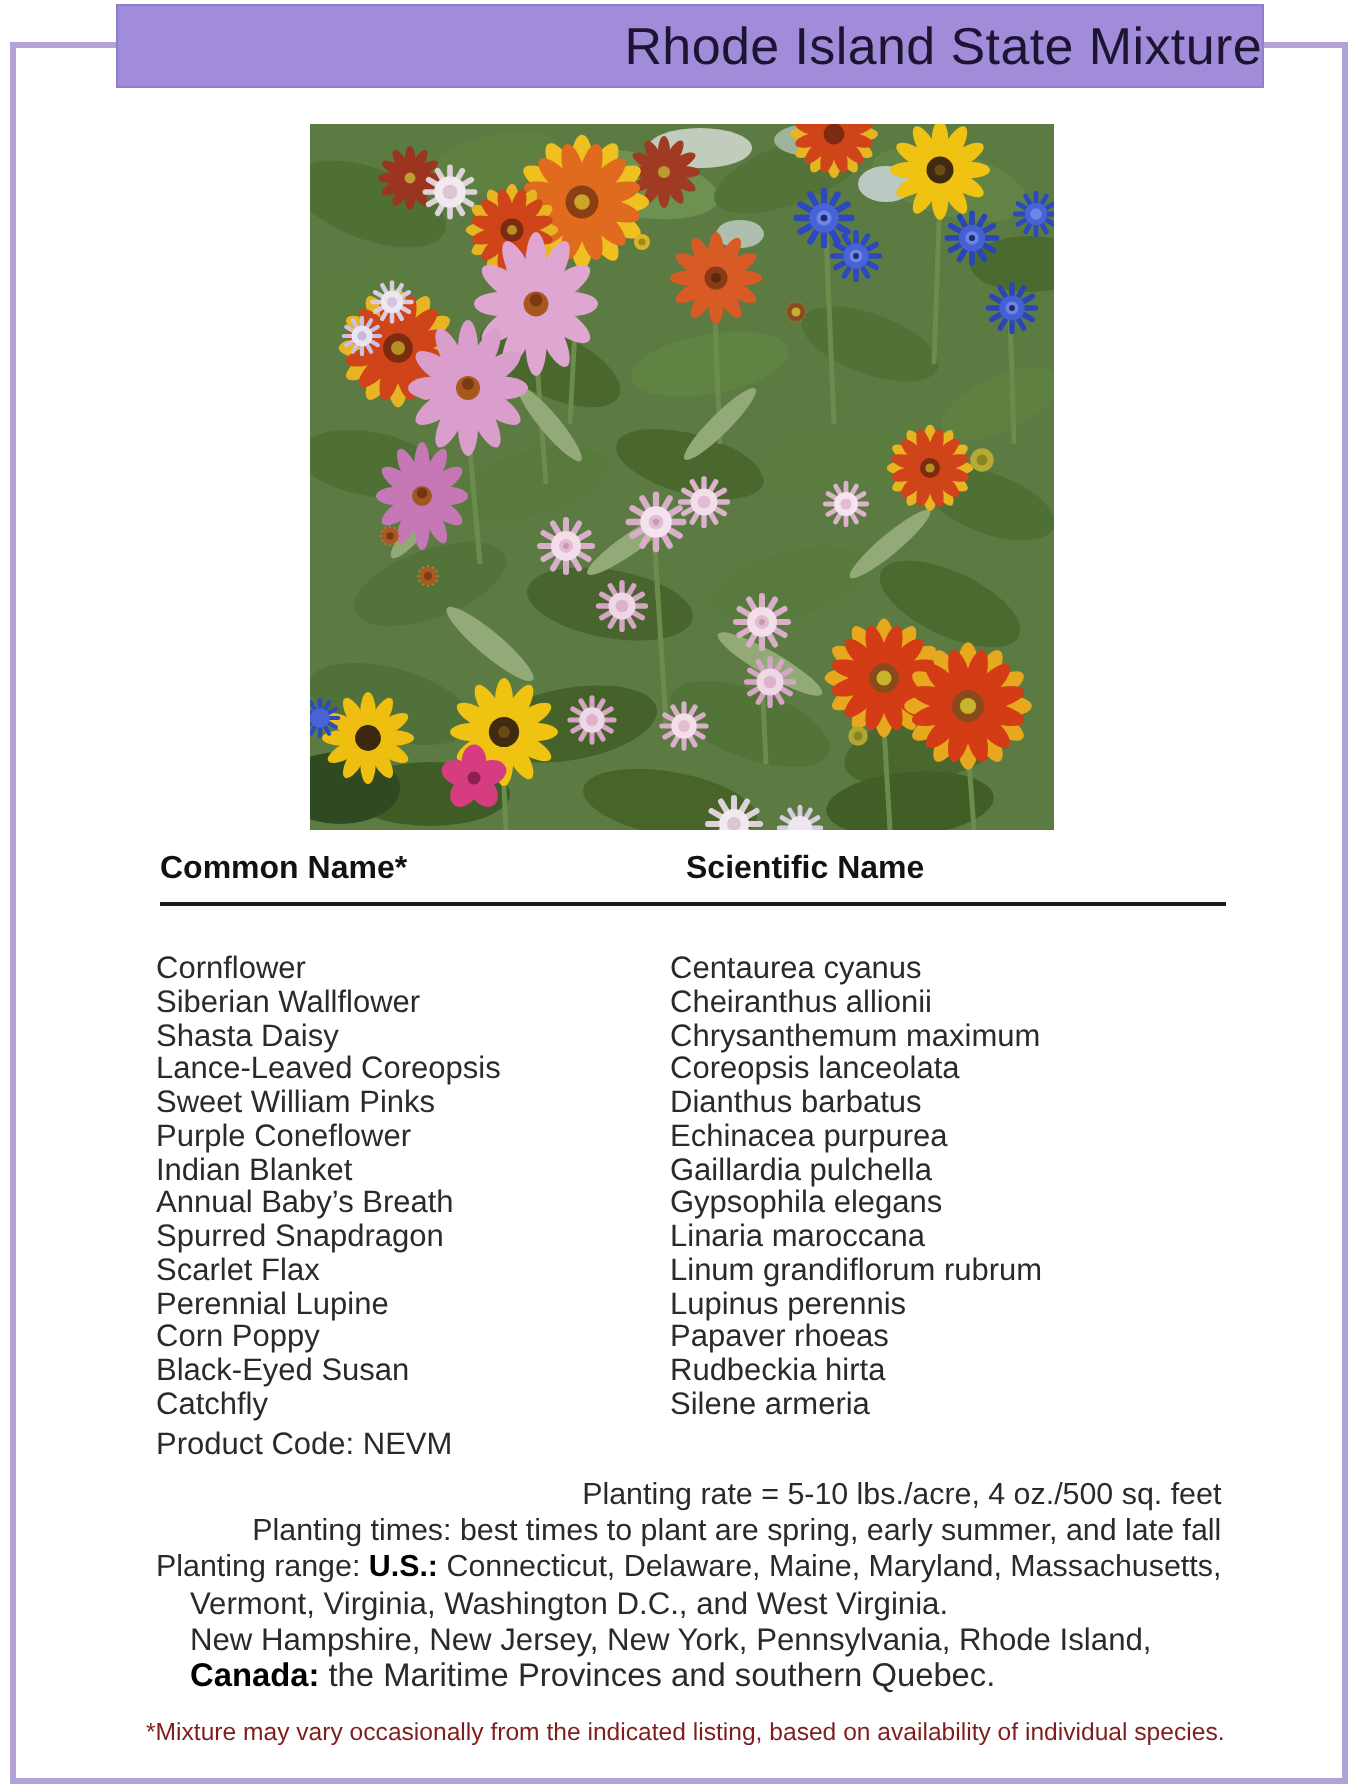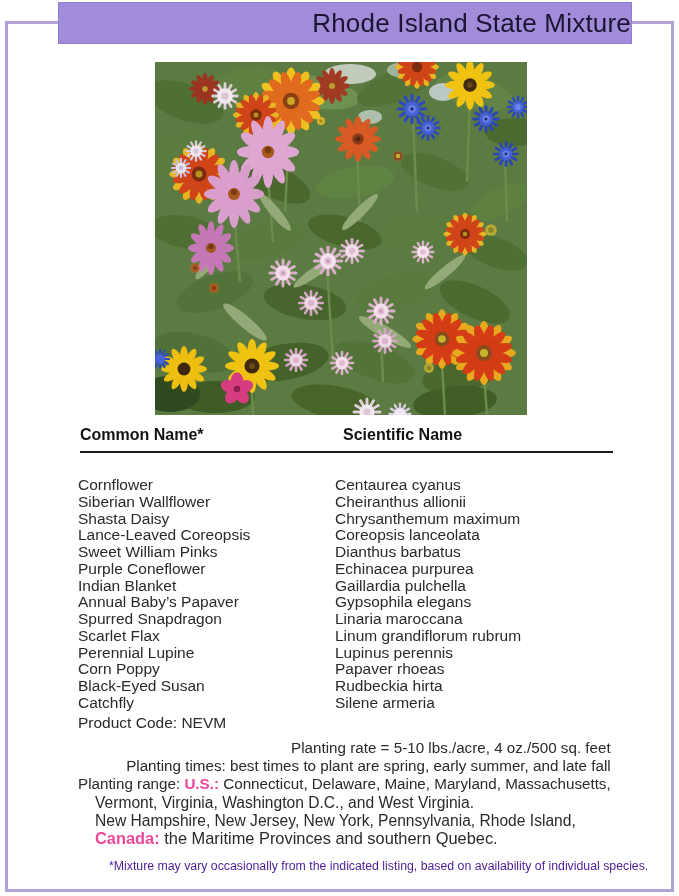--- a/index.html
+++ b/index.html
@@ -43,24 +43,24 @@
   .pcode{position:absolute;left:78px;top:714px;font-size:15.5px;color:#2a2a2a;z-index:2;}
   .plant{
     position:absolute;left:78px;top:739px;z-index:2;
     font-size:15.2px;line-height:18.1px;color:#2a2a2a;text-align:right;
   }
   .range-indent{
     position:absolute;left:95px;top:794px;z-index:2;
     font-size:15.6px;line-height:17.8px;color:#2a2a2a;
   }
   .range-indent .canada-line{font-size:16.4px;}
-  .bold{font-weight:bold;color:#ec4899;}
+  .bold{font-weight:bold;color:#000000;}
   .footnote{
     position:absolute;left:73px;top:859px;z-index:2;
-    font-size:12.3px;color:#4c1d95;margin-left:36px;
+    font-size:12.3px;color:#7f1d1d;
   }
 </style>
 </head>
 <body>
 
 <div class="page-border"></div>
 
 <div class="banner">
   <span class="title">Rhode Island State Mixture</span>
 </div>
@@ -419,21 +419,21 @@
     </div>
   <div class="srow">
       <span class="c1">Purple Coneflower</span>
       <span class="c2">Echinacea purpurea</span>
     </div>
   <div class="srow">
       <span class="c1">Indian Blanket</span>
       <span class="c2">Gaillardia pulchella</span>
     </div>
   <div class="srow">
-      <span class="c1">Annual Baby’s Papaver</span>
+      <span class="c1">Annual Baby’s Breath</span>
       <span class="c2">Gypsophila elegans</span>
     </div>
   <div class="srow">
       <span class="c1">Spurred Snapdragon</span>
       <span class="c2">Linaria maroccana</span>
     </div>
   <div class="srow">
       <span class="c1">Scarlet Flax</span>
       <span class="c2">Linum grandiflorum rubrum</span>
     </div>

